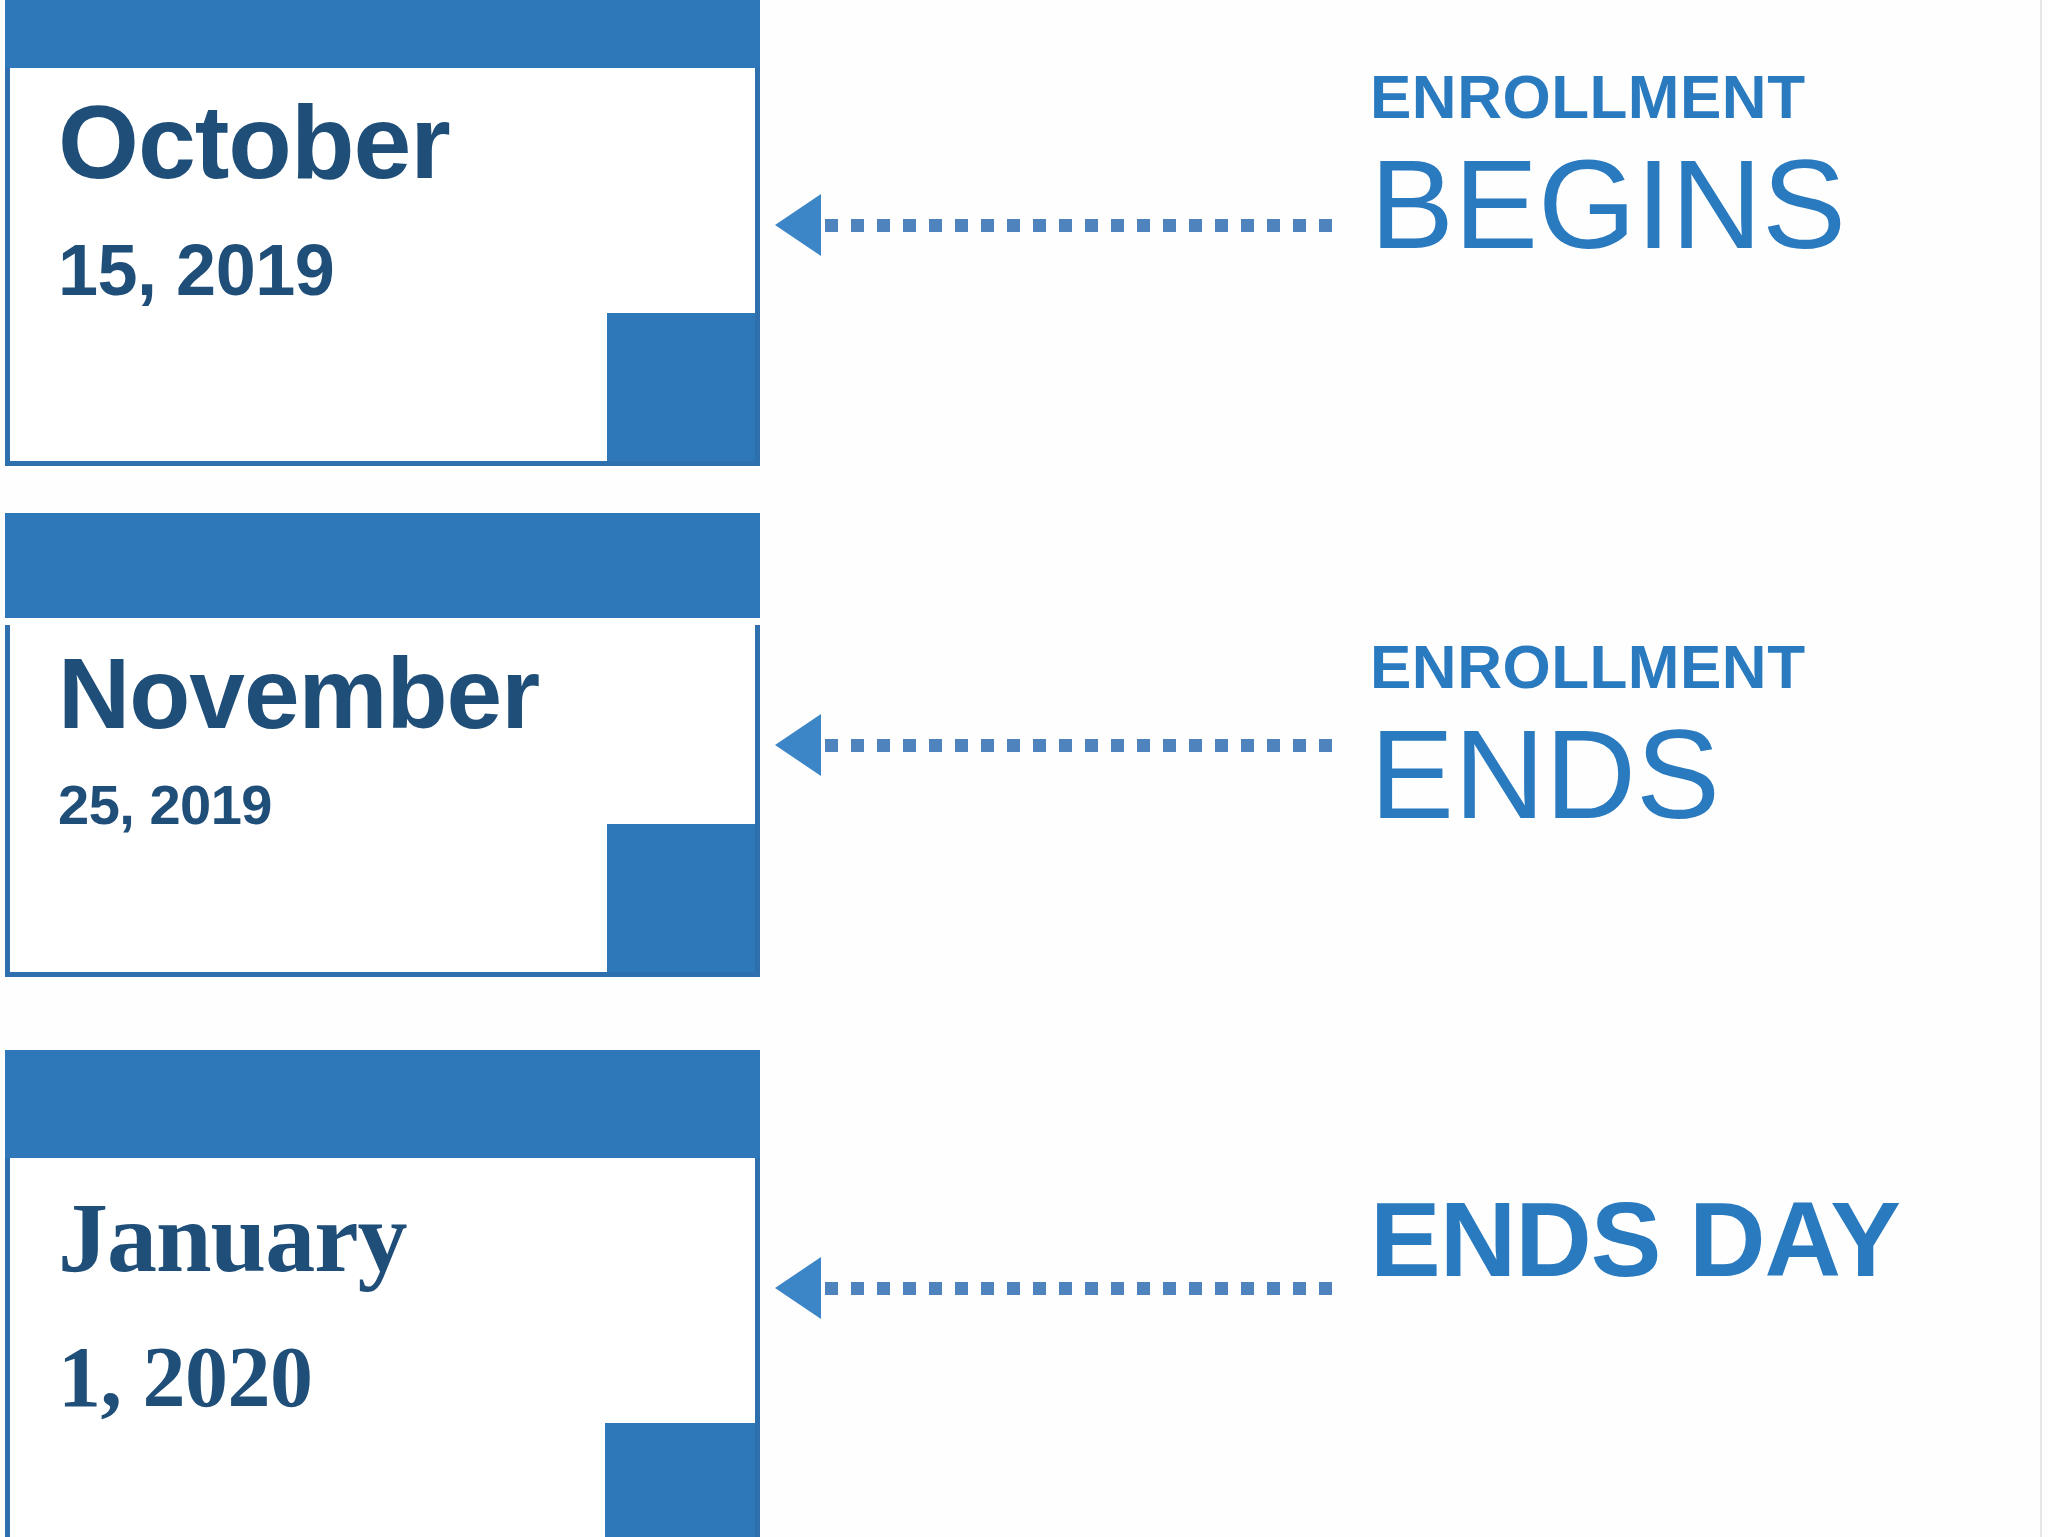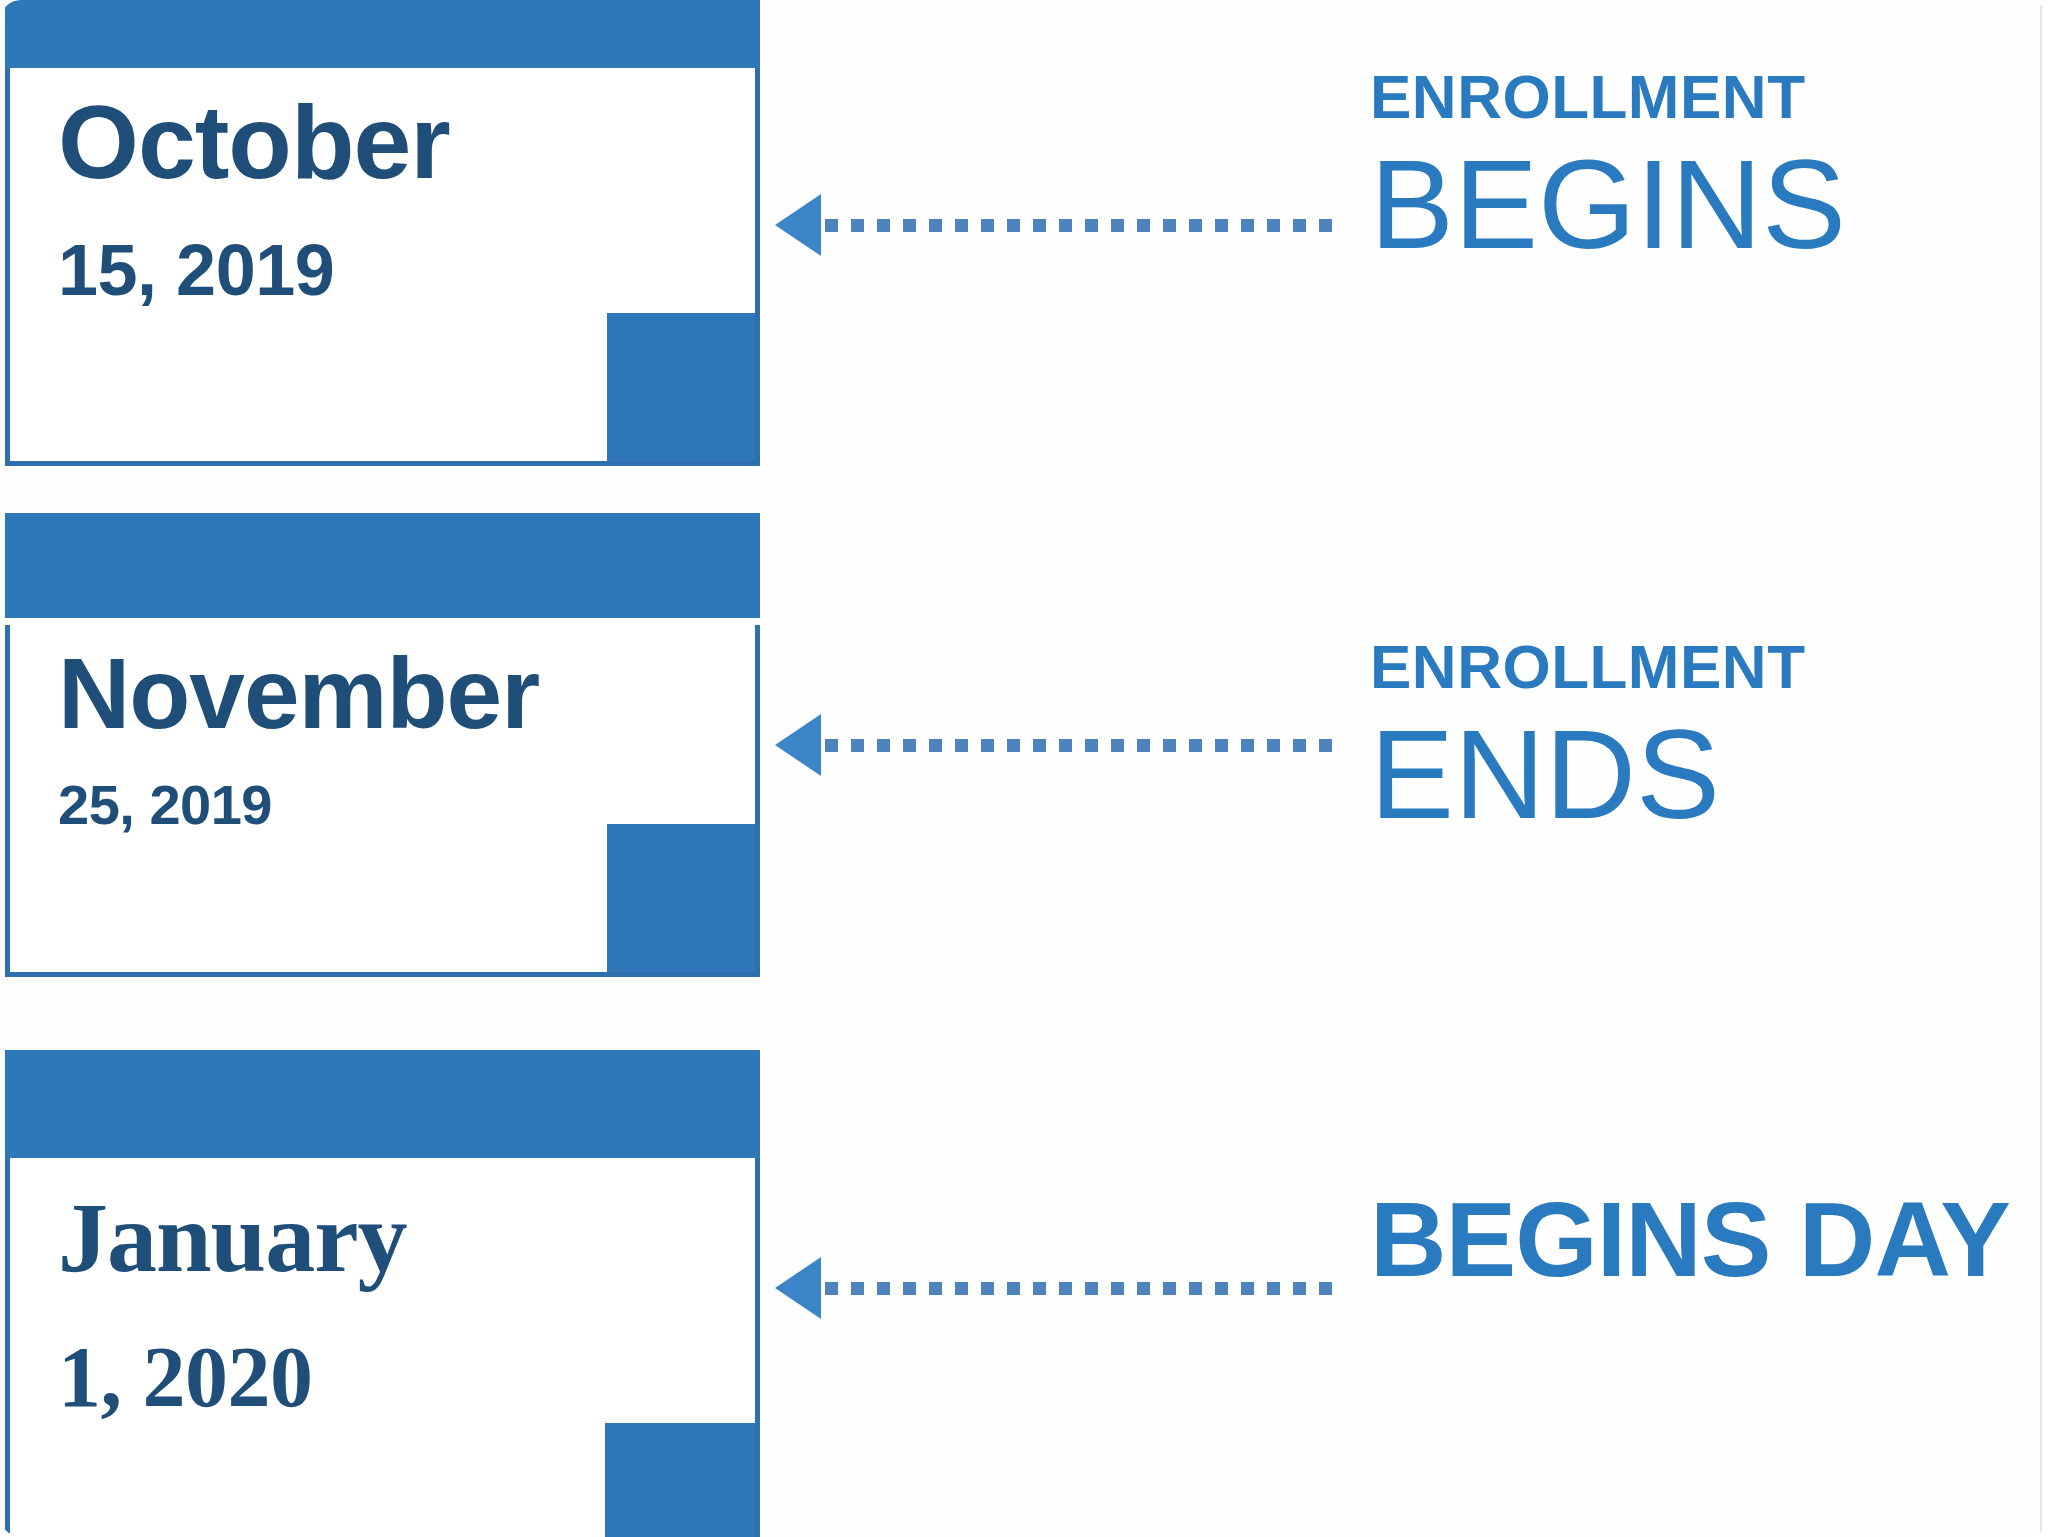--- a/index.html
+++ b/index.html
@@ -9,21 +9,20 @@
     background: #ffffff;
   }
 
   #stage {
     position: relative;
     width: 2048px;
     height: 1537px;
     background: #fefefe;
     overflow: hidden;
     font-family: "Liberation Sans", "DejaVu Sans", sans-serif;
-    border-radius: 21px;
   }
 
   
   .edge-rule {
     position: absolute;
     top: 0;
     bottom: 0;
     width: 2px;
     background: #e6e6e6;
   }
@@ -249,18 +248,18 @@
       </div>
     </div>
   </div>
 
   <div class="connector" id="connector-3">
     <span class="arrow-head"></span>
     <span class="arrow-dots"></span>
   </div>
 
   <div class="caption" id="caption-3">
-    <div class="caption-main heavy">BEGINS DAY</div>
+    <div class="caption-main heavy">ENDS DAY</div>
   </div>
 
   <div class="edge-rule" style="left:2040px;"></div>
 
 </div>
 
 </body></html>

